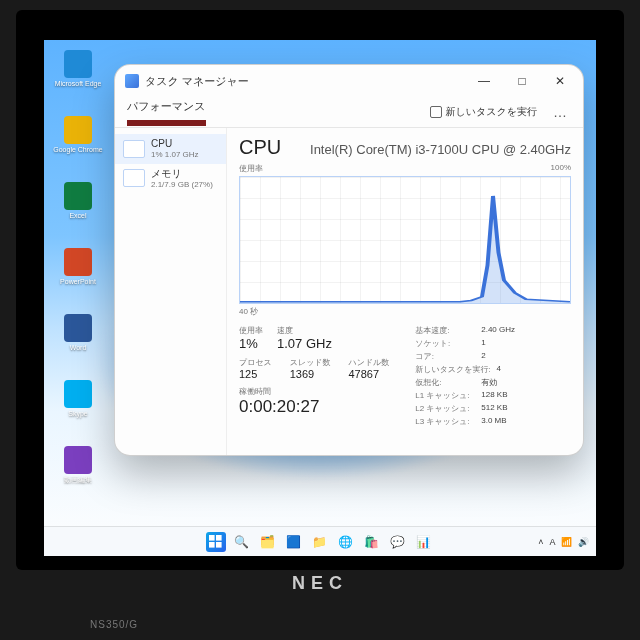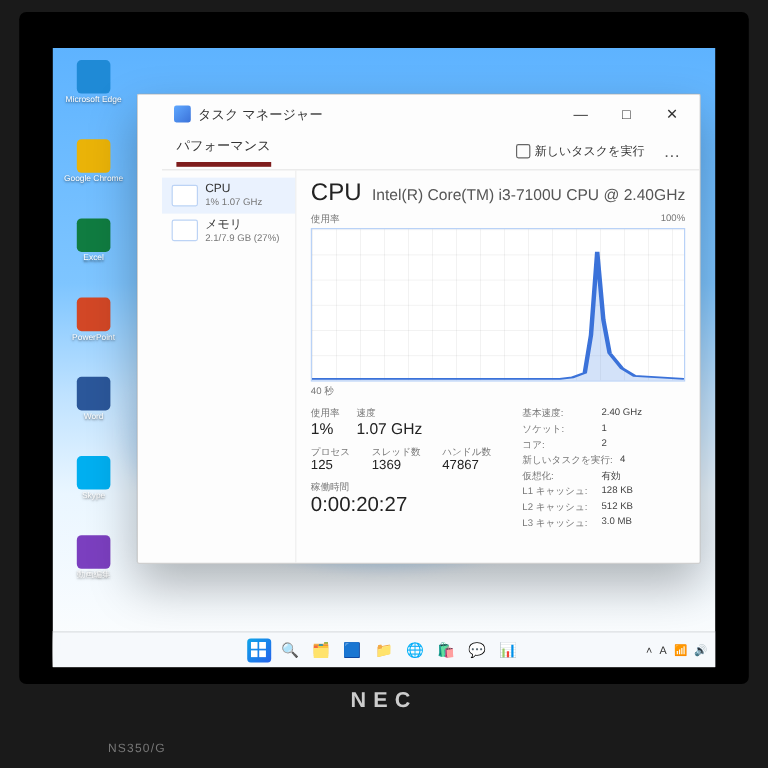--- a/index.html
+++ b/index.html
@@ -28,33 +28,33 @@
   }
 
   
   .desktop-icons { position: absolute; left: 6px; top: 10px; width: 56px; }
   .dicon { width: 56px; height: 60px; display:flex; flex-direction:column; align-items:center; gap:2px; margin-bottom:6px; }
   .dicon .g { width: 28px; height: 28px; border-radius:4px; display:flex; align-items:center; justify-content:center; font-size:12px; color:#fff; }
   .dicon .lbl { font-size: 7px; color:#fff; text-shadow:0 1px 2px rgba(0,0,0,.6); text-align:center; line-height:1.1; }
 
   
   .tm {
-    position: absolute; top: 38px; left: 70px; width: 470px; height: 392px;
-    background: #fdfdfd; border: 1px solid rgba(0,0,0,.18); border-radius: 2px;
+    position: absolute; top: 24px; left: 70px; width: 470px; height: 392px;
+    background: #fdfdfd; border: 1px solid rgba(0,0,0,.18); border-radius: 16px;
     box-shadow: 0 18px 40px rgba(0,0,0,.28);
-    display:flex; flex-direction:column;padding-left:20px;
+    display:flex; flex-direction:column;
   }
   .tm-titlebar { height: 32px; display:flex; align-items:center; padding: 0 4px 0 10px; }
   .tm-title { font-size: 11px; color:#333; display:flex; align-items:center; gap:6px; }
   .tm-title .ic { width:14px; height:14px; background:linear-gradient(135deg,#5fa8ff,#3b72d9); border-radius:2px; }
   .winbtns { margin-left:auto; display:flex; }
   .winbtn { width: 38px; height: 28px; display:flex; align-items:center; justify-content:center; font-size:12px; color:#333; }
 
   .tm-toolbar { height: 30px; display:flex; align-items:center; padding: 0 12px; gap: 12px; }
-  .tm-tab { font-size: 11px; color:#333; padding-bottom:6px; border-bottom:4px solid #7f1d1d; }
+  .tm-tab { font-size: 11px; color:#333; padding-bottom:6px; border-bottom:6px solid #7f1d1d; }
   .tm-run { margin-left:auto; font-size: 10px; color:#333; display:flex; align-items:center; gap:4px; }
   .tm-run .pic { width:12px; height:12px; border:1px solid #666; border-radius:2px; }
   .tm-more { font-size: 14px; color:#555; padding:0 4px; }
 
   .tm-body { flex:1; display:flex; border-top:1px solid #e6e6e6; min-height:0; }
   .tm-side { width: 112px; border-right:1px solid #eee; padding: 6px 0; }
   .side-item { padding: 4px 8px; display:flex; align-items:center; gap:6px; font-size: 10px; color:#333; }
   .side-item.sel { background:#eaf2fe; }
   .side-item .thumb { width:22px; height:18px; border:1px solid #bcd3f5; background:#fff; border-radius:2px; flex-shrink:0; }
   .side-item .txt { display:flex; flex-direction:column; line-height:1.2; }

